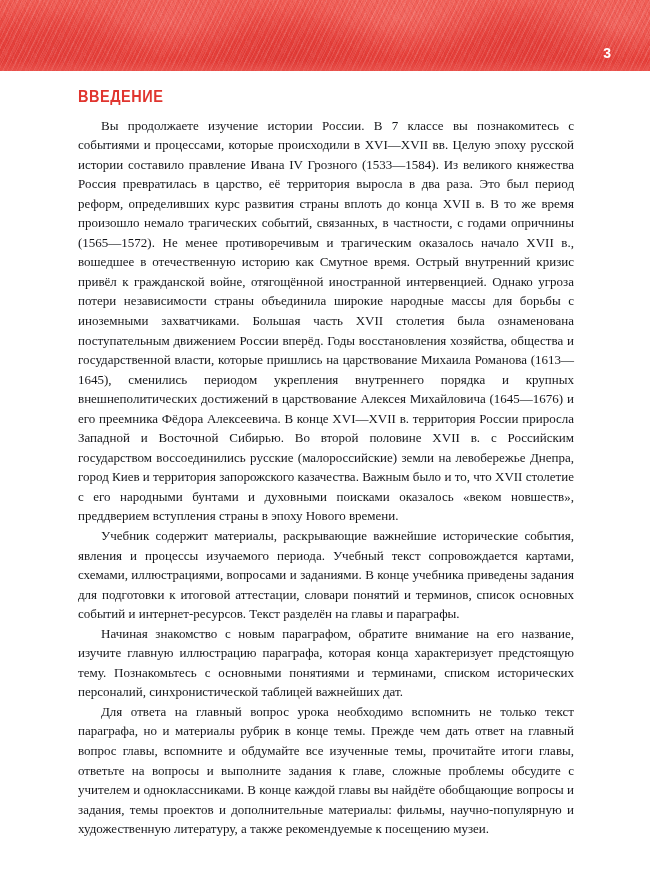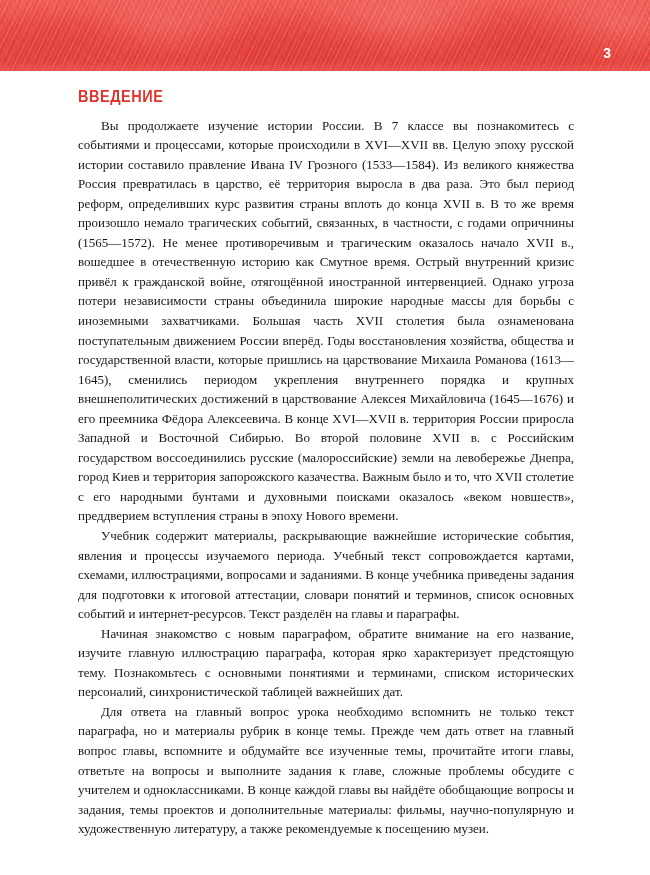--- a/index.html
+++ b/index.html
@@ -133,18 +133,18 @@
     <div class="banner-smudge"></div>
     <div class="banner-bottom-fade"></div>
     <div class="page-number">3</div>
   </div>
 
   <div class="content">
     <h1 class="section-heading">ВВЕДЕНИЕ</h1>
     <div class="body-text">
       <p>Вы продолжаете изучение истории России. В 7 классе вы познакомитесь с событиями и процессами, которые происходили в XVI—XVII вв. Целую эпоху русской истории составило правление Ивана IV Грозного (1533—1584). Из великого княжества Россия превратилась в царство, её территория выросла в два раза. Это был период реформ, определивших курс развития страны вплоть до конца XVII в. В то же время произошло немало трагических событий, связанных, в частности, с годами опричнины (1565—1572). Не менее противоречивым и трагическим оказалось начало XVII в., вошедшее в отечественную историю как Смутное время. Острый внутренний кризис привёл к гражданской войне, отягощённой иностранной интервенцией. Однако угроза потери независимости страны объединила широкие народные массы для борьбы с иноземными захватчиками. Большая часть XVII столетия была ознаменована поступательным движением России вперёд. Годы восстановления хозяйства, общества и государственной власти, которые пришлись на царствование Михаила Романова (1613—1645), сменились периодом укрепления внутреннего порядка и крупных внешнеполитических достижений в царствование Алексея Михайловича (1645—1676) и его преемника Фёдора Алексеевича. В конце XVI—XVII в. территория России приросла Западной и Восточной Сибирью. Во второй половине XVII в. с Российским государством воссоединились русские (малороссийские) земли на левобережье Днепра, город Киев и территория запорожского казачества. Важным было и то, что XVII столетие с его народными бунтами и духовными поисками оказалось «веком новшеств», преддверием вступления страны в эпоху Нового времени.</p>
       <p>Учебник содержит материалы, раскрывающие важнейшие исторические события, явления и процессы изучаемого периода. Учебный текст сопровождается картами, схемами, иллюстрациями, вопросами и заданиями. В конце учебника приведены задания для подготовки к итоговой аттестации, словари понятий и терминов, список основных событий и интернет-ресурсов. Текст разделён на главы и параграфы.</p>
-      <p>Начиная знакомство с новым параграфом, обратите внимание на его название, изучите главную иллюстрацию параграфа, которая ярко характеризует предстоящую тему. Познакомьтесь с основными понятиями и терминами, списком исторических персоналий, синхронистической таблицей важнейших дат.</p>
+      <p>Начиная знакомство с новым параграфом, обратите внимание на его название, изучите главную иллюстрацию параграфа, которая конца характеризует предстоящую тему. Познакомьтесь с основными понятиями и терминами, списком исторических персоналий, синхронистической таблицей важнейших дат.</p>
       <p>Для ответа на главный вопрос урока необходимо вспомнить не только текст параграфа, но и материалы рубрик в конце темы. Прежде чем дать ответ на главный вопрос главы, вспомните и обдумайте все изученные темы, прочитайте итоги главы, ответьте на вопросы и выполните задания к главе, сложные проблемы обсудите с учителем и одноклассниками. В конце каждой главы вы найдёте обобщающие вопросы и задания, темы проектов и дополнительные материалы: фильмы, научно-популярную и художественную литературу, а также рекомендуемые к посещению музеи.</p>
     </div>
   </div>
 
 </div>
 
 </body></html>

